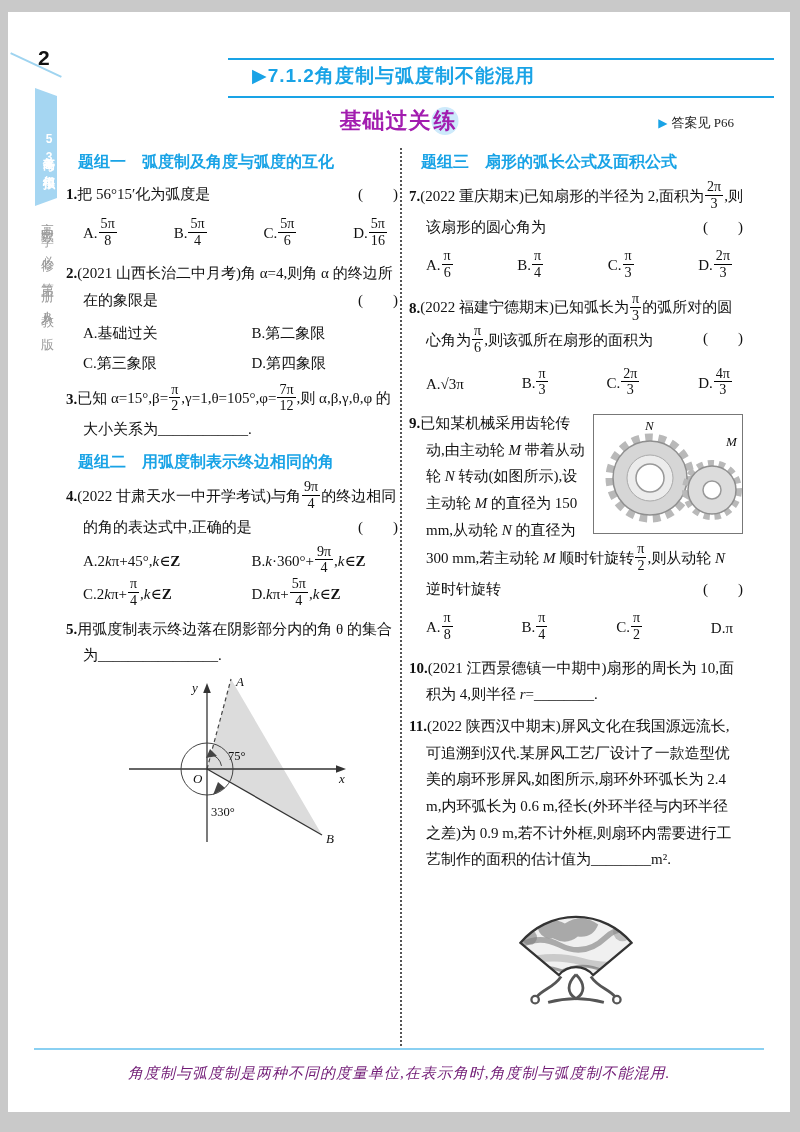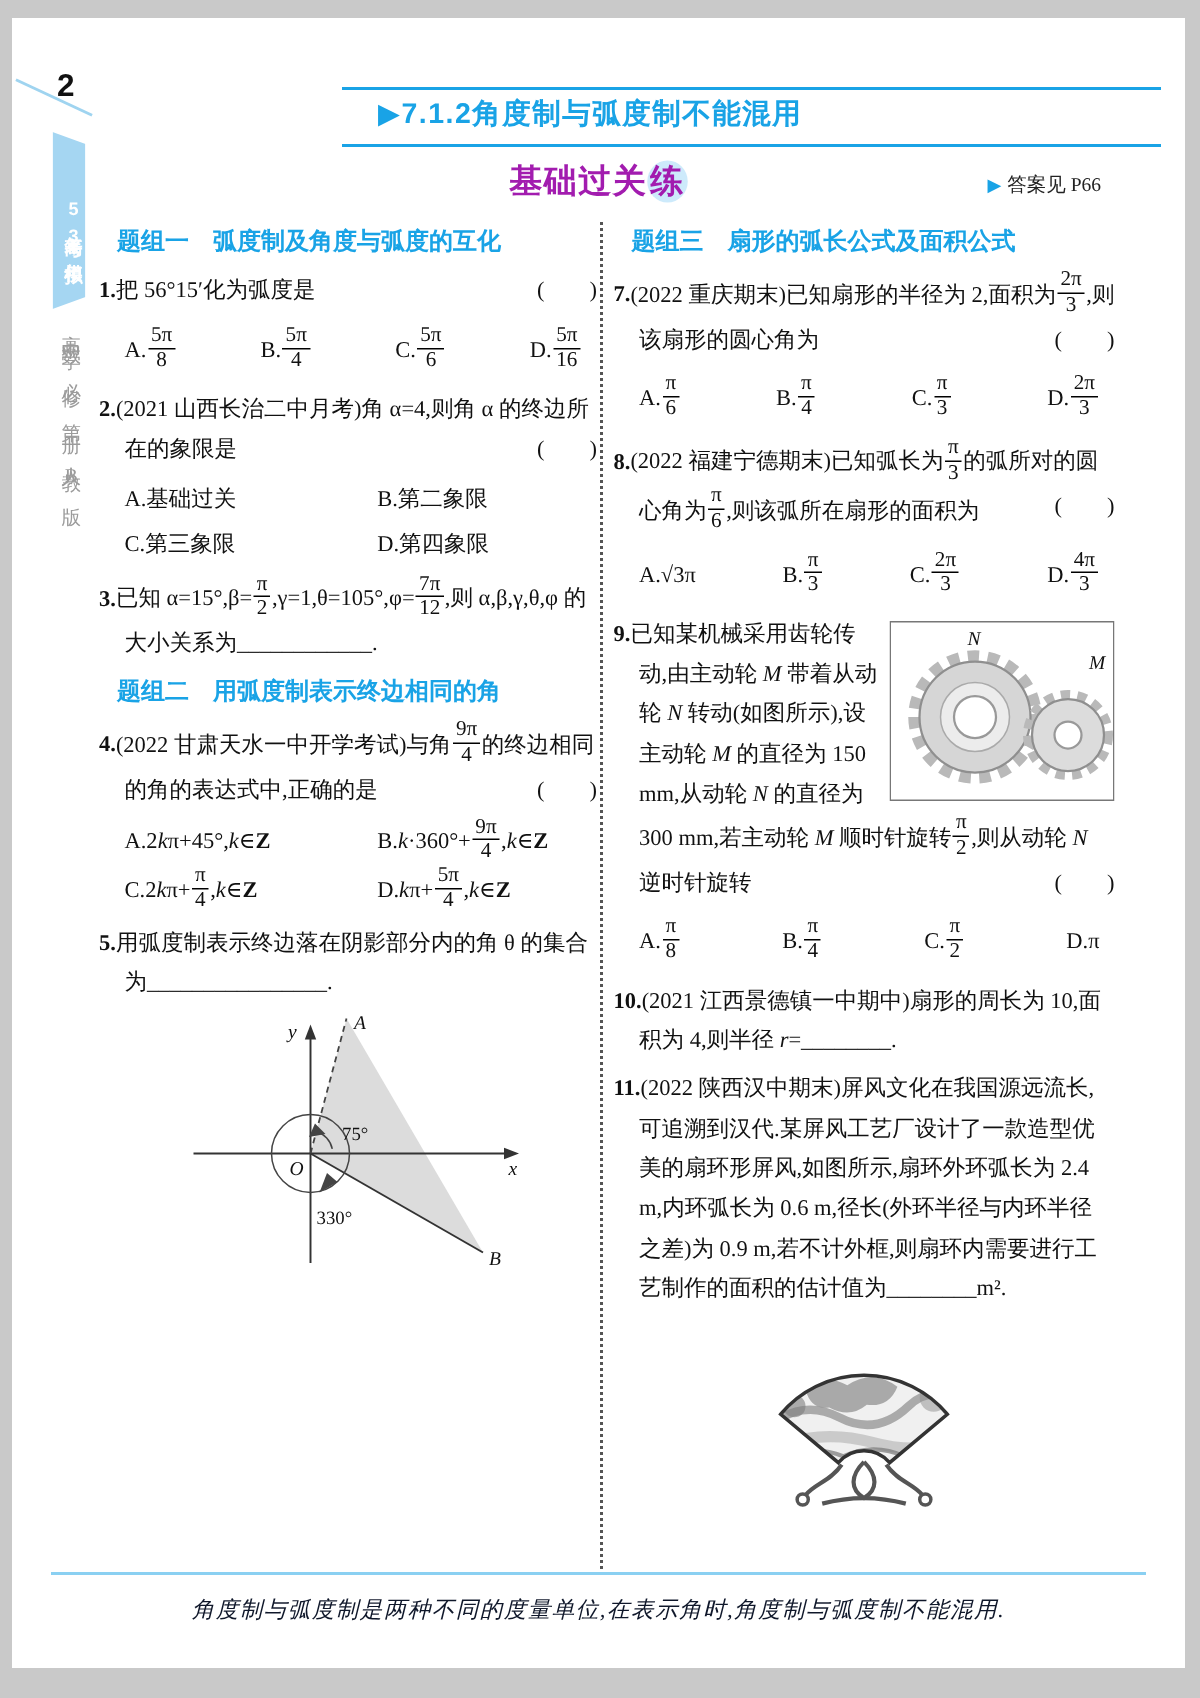--- a/index.html
+++ b/index.html
@@ -50,21 +50,21 @@
   .frac .fn{border-bottom:1.3px solid #000;padding:0 2px;}
   .frac .fd{padding:0 2px;}
 
   .figwrap{text-align:center;margin:4px 0;text-indent:0;}
   .figlabel{font-style:italic;font-size:13px;font-family:"Liberation Serif",serif;fill:#111;}
   .figangle{font-size:12.5px;font-family:"Liberation Serif",serif;fill:#111;font-style:normal;}
   .gearbox{float:right;margin:4px 0 4px 8px;}
 
   
   .frule{position:absolute;left:26px;top:1036px;width:730px;height:2px;background:#8ad0f2;}
-  .fnote{position:absolute;left:0;top:1052px;width:100%;text-align:center;font-size:15px;color:#0f172a;
+  .fnote{position:absolute;left:0;top:1052px;width:100%;text-align:center;font-size:15px;color:#701a75;
     font-style:italic;letter-spacing:1px;}
 </style>
 </head>
 <body>
 
 <div id="pagebox">
 
   <div class="diag"></div>
   <div class="pageno">2</div>
   <div class="badge">5年高考3年模拟</div>

